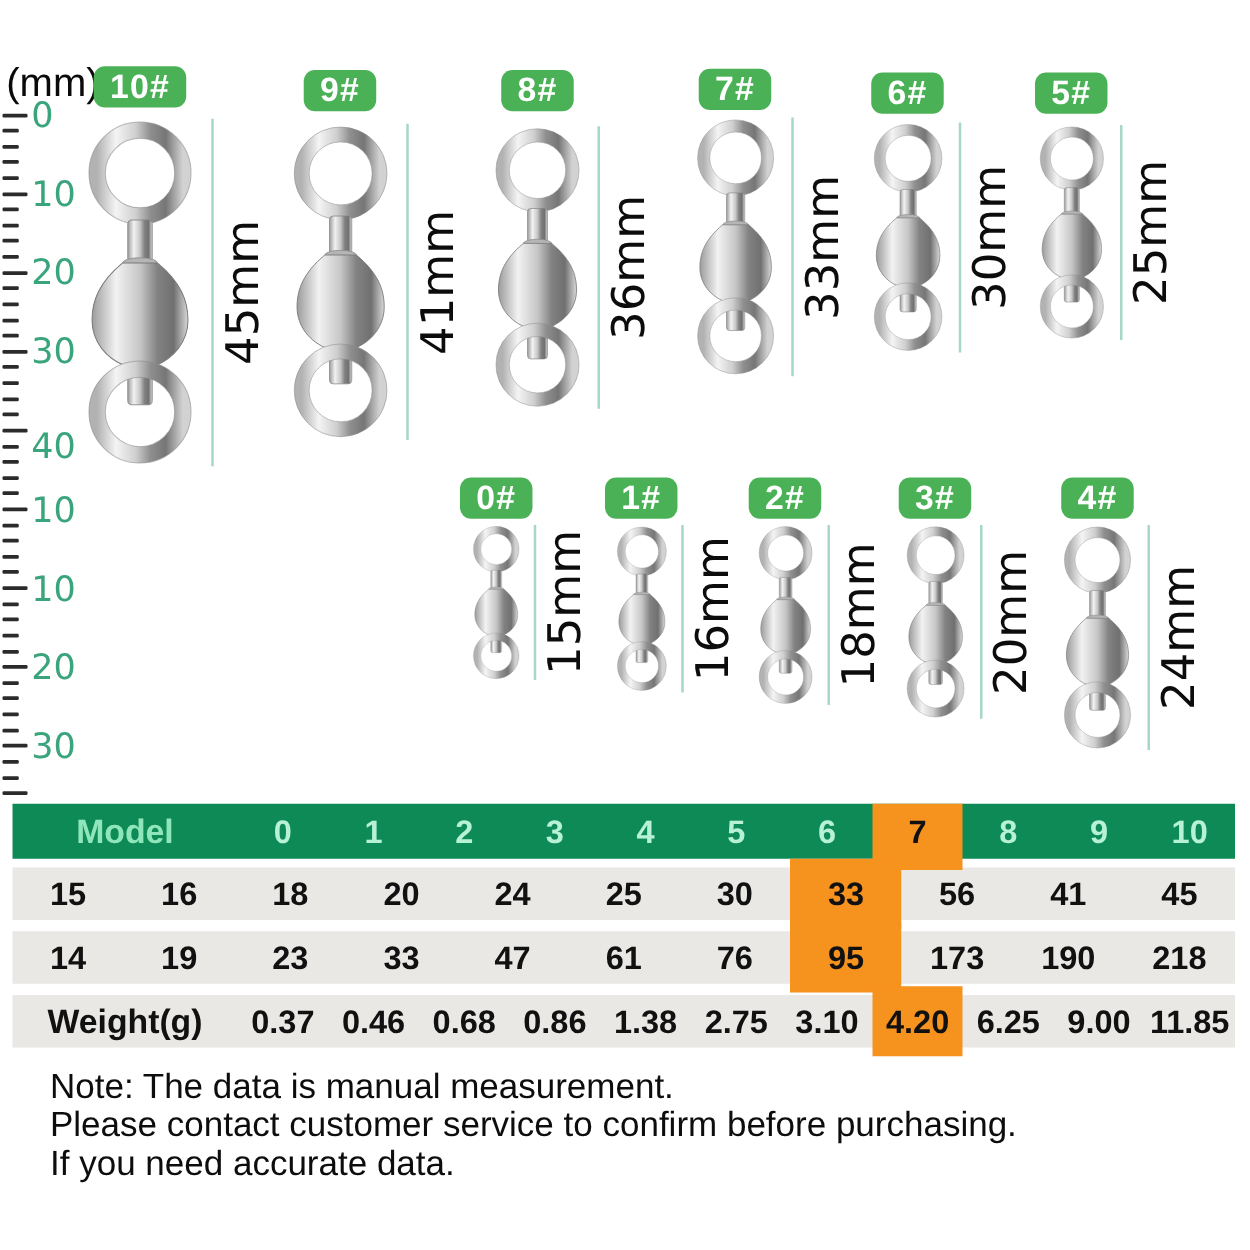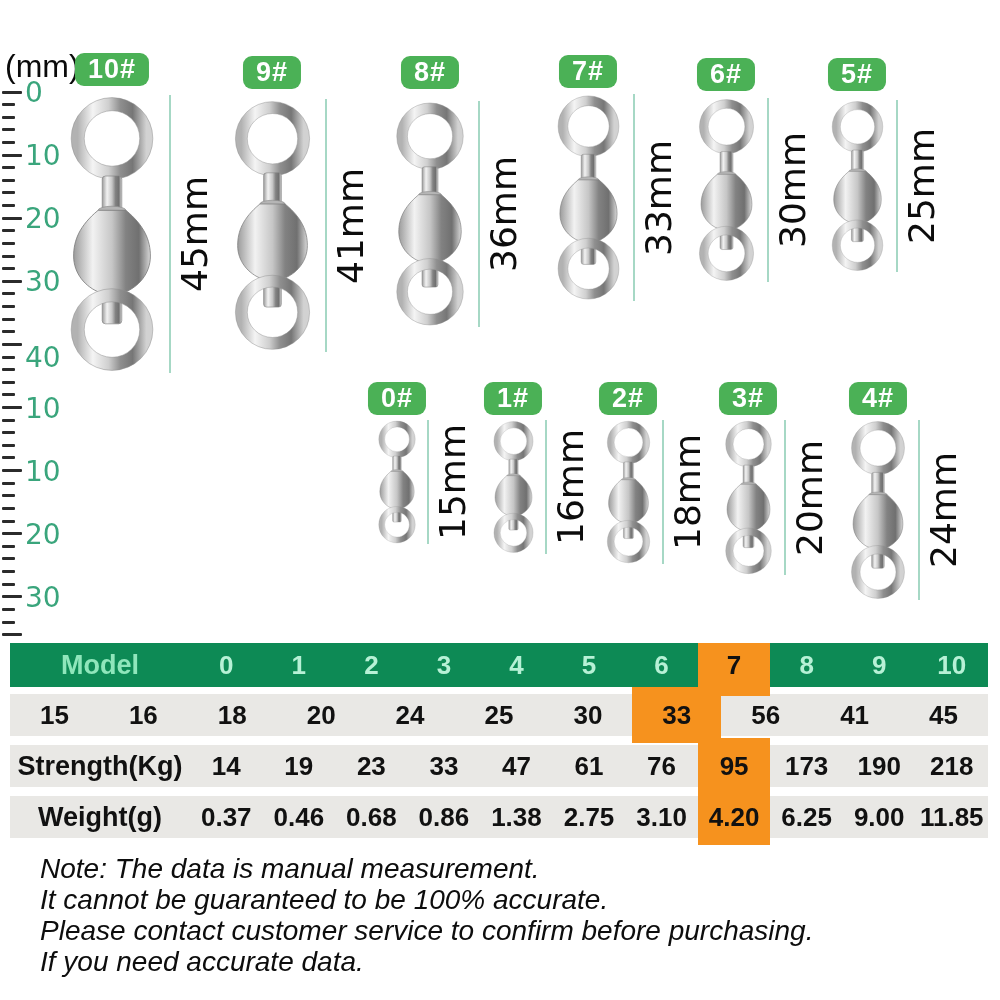--- a/index.html
+++ b/index.html
@@ -29,21 +29,21 @@
   .cell{flex:1;height:100%;position:relative;display:flex;align-items:center;justify-content:center;
     font-weight:700;font-size:26px;color:#111;}
   .thead .cell{color:#b7f1d6;}
   .cell span{position:relative;}
   .cell.hl{color:#111;}
   .thead .cell.hl{color:#111;}
   .cell.hl::before{content:"";position:absolute;left:0;right:0;top:-7px;bottom:-7px;
     background:var(--hl-orange);}
   .thead .cell.hl::before{top:0;bottom:-9px;}
   
-  #note{position:absolute;left:40px;top:853px;font-style:italic;}
+  #note{position:absolute;left:40px;top:853px;}
   .note-line{font-size:28px;line-height:31px;color:#0d0d0d;}
 </style>
 </head>
 <body>
 
 <svg width="0" height="0" style="position:absolute" aria-hidden="true">
   <defs>
     <linearGradient id="gring" x1="0" y1="0" x2="1" y2="0">
       <stop offset="0" stop-color="#b2b2b2"></stop>
       <stop offset="0.22" stop-color="#f4f4f4"></stop>
@@ -353,21 +353,20 @@
           <span>56</span>
         </div>
         <div class="cell">
           <span>41</span>
         </div>
         <div class="cell">
           <span>45</span>
         </div>
       </div>
       <div class="trow">
-        <div class="rlabel">Strength(Kg)</div>
         <div class="cell">
           <span>14</span>
         </div>
         <div class="cell">
           <span>19</span>
         </div>
         <div class="cell">
           <span>23</span>
         </div>
         <div class="cell">
@@ -427,17 +426,16 @@
         <div class="cell">
           <span>9.00</span>
         </div>
         <div class="cell">
           <span>11.85</span>
         </div>
       </div>
     </div>
   <div id="note">
       <div class="note-line">Note: The data is manual measurement.</div>
-      <div class="note-line">It cannot be guaranteed to be 100% accurate.</div>
       <div class="note-line">Please contact customer service to confirm before purchasing.</div>
       <div class="note-line">If you need accurate data.</div>
     </div>
 </div>
 
 </body></html>

